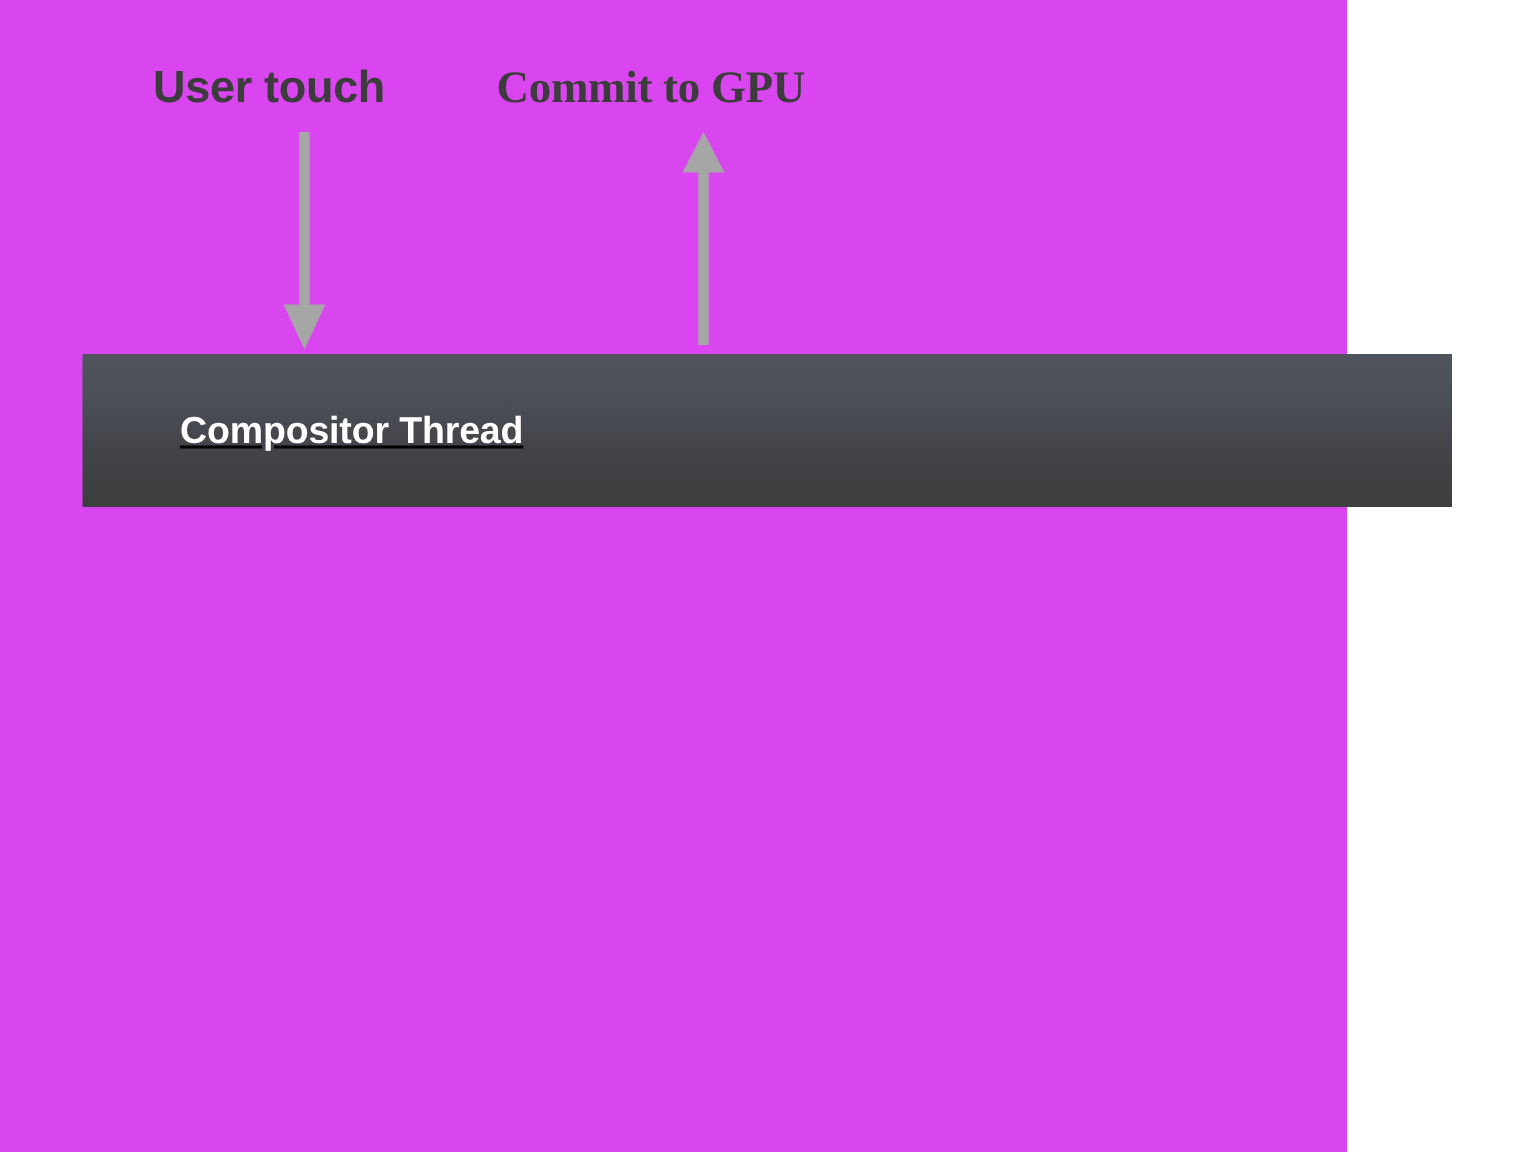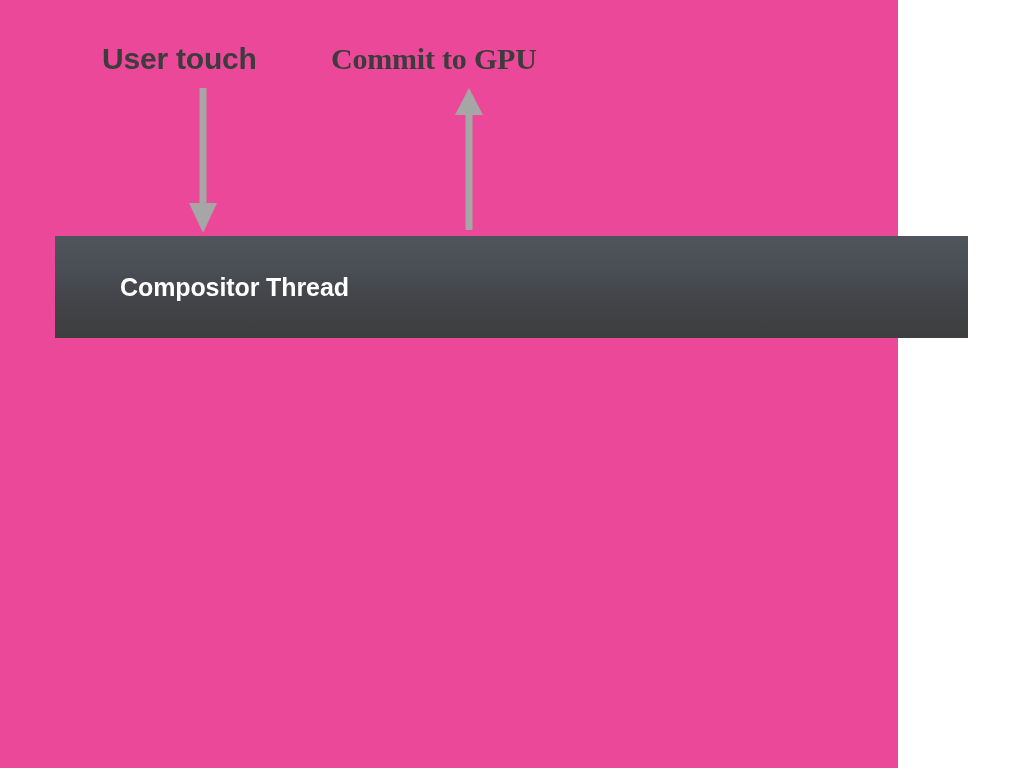--- a/index.html
+++ b/index.html
@@ -12,21 +12,21 @@
     height: 768px;
     background: #ffffff;
     font-family: "Liberation Sans", sans-serif;
     overflow: hidden;
   }
 
   #canvas {
     position: relative;
     width: 898px;
     height: 768px;
-    background: #ec4899;
+    background: #d946ef;
   }
 
   
   .annot-label {
     position: absolute;
     font-family: "Liberation Sans", sans-serif;
     font-weight: bold;
     font-size: 30px;
     line-height: 1;
     color: #3c3c3c;
@@ -76,20 +76,21 @@
     font-size: 25px;
     line-height: 1;
     letter-spacing: -0.1px;
     margin-left: 65px;
     white-space: nowrap;
   }
 
   #bar-compositor-thread {
     top: 236px;
     background: linear-gradient(to bottom, #50545c 0%, #494d54 35%, #434449 62%, #3d3e3e 100%);
+    text-decoration: underline;
   }
   #bar-compositor-thread .thread-bar-label {
     color: #ffffff;
   }
 
   #bar-main-thread {
     top: 555px;
     background: linear-gradient(to bottom, #dfe1e3 0%, #d3d5d7 30%, #c2c5c6 62%, #a8adad 100%);
   }
   #bar-main-thread .thread-bar-label {

